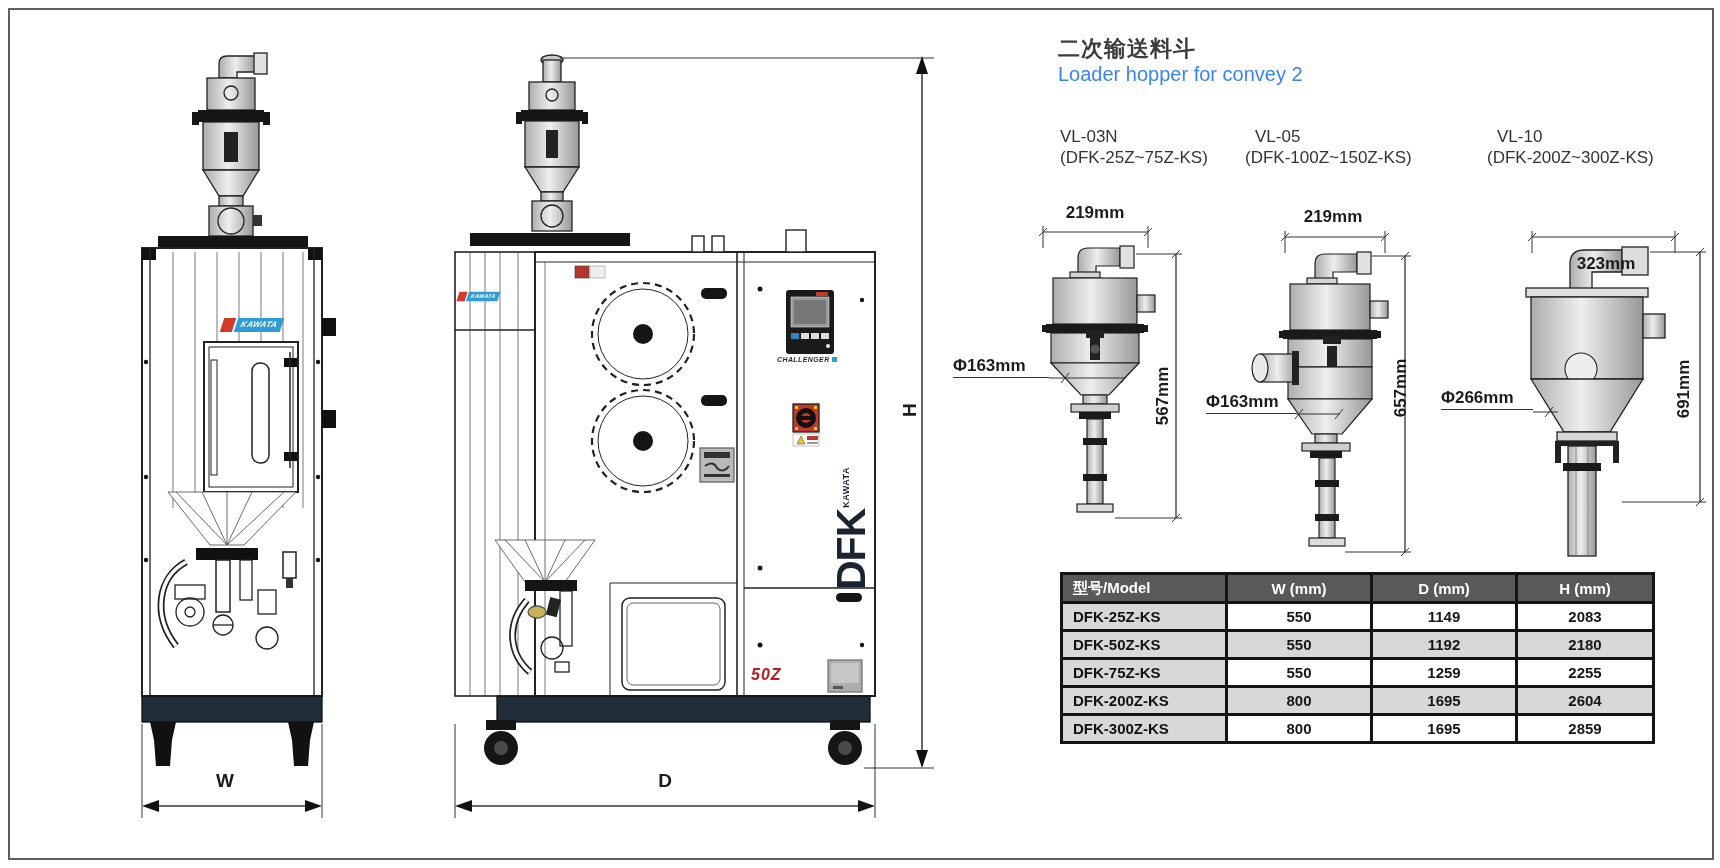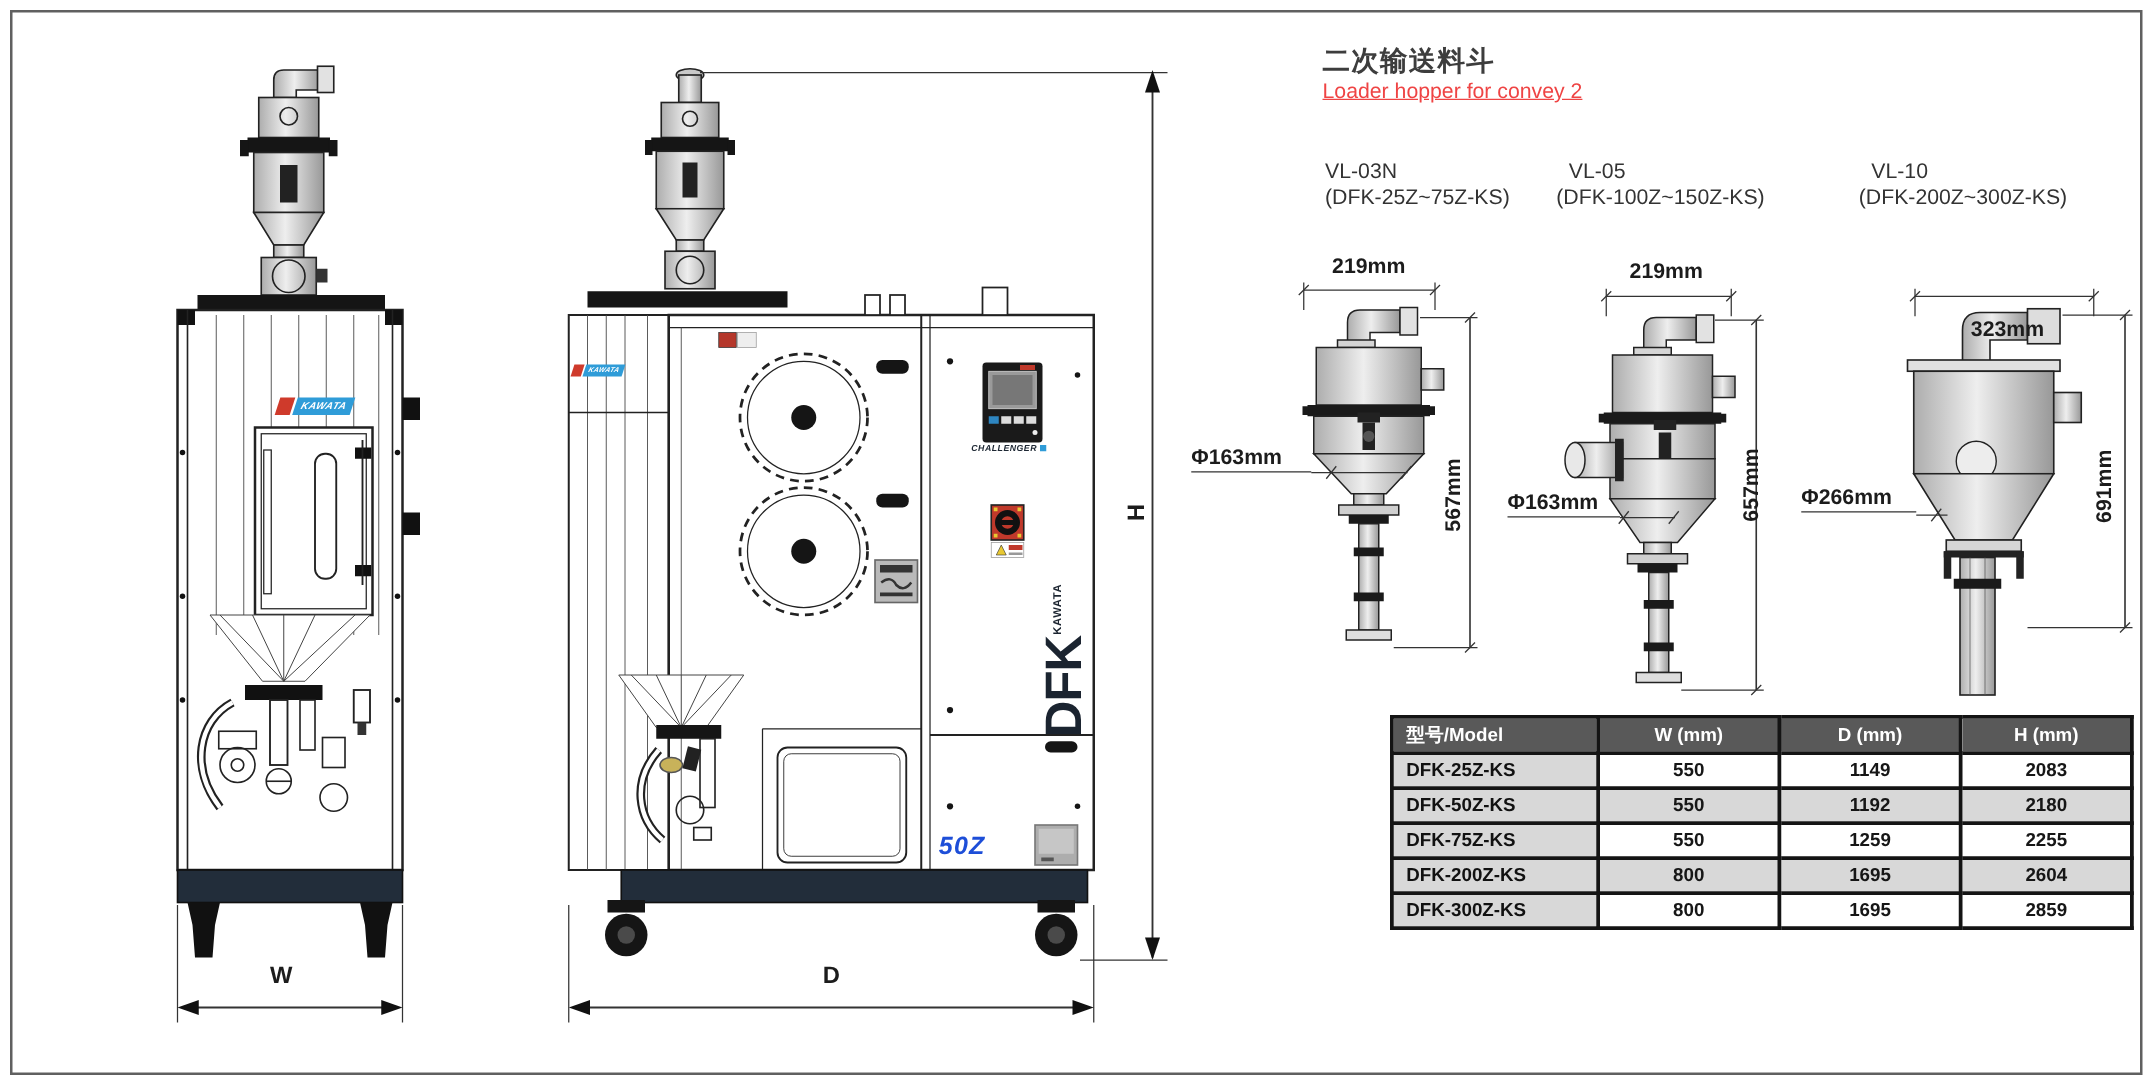--- a/index.html
+++ b/index.html
@@ -4,21 +4,21 @@
 <style>
   html,body{margin:0;padding:0;background:#e8e8e8;}
   #page{position:relative;width:1720px;height:868px;background:#ffffff;overflow:hidden;
         font-family:"Liberation Sans",sans-serif;color:#2e2e2e;}
   #frame{position:absolute;left:8px;top:8px;width:1702px;height:848px;border:2px solid #606060;pointer-events:none;}
   .abs{position:absolute;}
   svg{display:block;}
 
   
   .title-zh{font-size:22px;font-weight:600;color:#3d3d3d;letter-spacing:1px;}
-  .title-en{font-size:17px;font-weight:400;color:#ef4444;text-decoration:underline;}
+  .title-en{font-size:20px;font-weight:400;color:#3b82f6;}
   .vl-block{font-size:17px;line-height:21px;color:#333;font-weight:500;white-space:nowrap;}
   .dimlabel{font-size:17px;font-weight:600;color:#1c1c1c;white-space:nowrap;}
   .dim-center{text-align:center;}
   .underlined{border-bottom:1.5px solid #333;padding-bottom:1px;}
   .rot{transform:rotate(-90deg);transform-origin:center center;}
   .wdh{font-size:19px;font-weight:600;color:#1c1c1c;text-align:center;}
 
   
   .kawata-logo{display:flex;align-items:center;height:15px;}
   .k-red{width:12px;height:14px;background:#cf3a2b;transform:skewX(-18deg);margin-right:2px;}
@@ -26,21 +26,21 @@
           color:#fff;font-size:8px;font-weight:800;font-style:italic;text-align:center;line-height:14px;letter-spacing:.5px;}
   .mini{transform:scale(.68);transform-origin:left top;}
 
   .challenger{font-size:7px;font-weight:800;font-style:italic;color:#1d2733;letter-spacing:.4px;white-space:nowrap;}
   .blue-sq{display:inline-block;width:5px;height:5px;background:#2f9cd8;margin-left:2px;}
 
   .dfk-wrap{width:124px;height:48px;line-height:48px;transform:rotate(-90deg);transform-origin:center center;
             color:#1b2430;font-weight:700;white-space:nowrap;}
   .dfk-main{font-size:41px;letter-spacing:-1px;}
   .dfk-suffix{font-size:9px;font-weight:800;position:relative;top:-16px;left:1px;letter-spacing:.5px;}
-  .size-label{font-size:20px;font-weight:800;font-style:italic;color:#1d4ed8;letter-spacing:1px;}
+  .size-label{font-size:16px;font-weight:800;font-style:italic;color:#b91c1c;letter-spacing:1px;}
 
   
   table.spec{border-collapse:collapse;table-layout:fixed;background:#fff;}
   table.spec th,table.spec td{border:3px solid #141414;font-family:"Liberation Sans",sans-serif;
       font-size:15px;text-align:center;padding:0;height:25px;overflow:hidden;}
   table.spec th{background:#595959;color:#ffffff;font-weight:700;height:26px;}
   table.spec th.c-model,table.spec td.c-model{text-align:left;padding-left:10px;}
   table.spec td.c-model{background:#d8d8d8;font-weight:700;color:#111;}
   table.spec td{font-weight:700;color:#161616;}
   table.spec tr.alt td{background:#d8d8d8;}
@@ -487,21 +487,21 @@
   <div class="abs dimlabel dim-center" style="left:1556px;top:207px;width:100px;margin-top:47px;">323mm</div>
 
   <div class="abs dimlabel underlined" style="left:953px;top:356px;width:96px;">Φ163mm</div>
   <div class="abs dimlabel underlined" style="left:1206px;top:392px;width:90px;">Φ163mm</div>
   <div class="abs dimlabel underlined" style="left:1441px;top:388px;width:92px;">Φ266mm</div>
 
   <div class="abs dimlabel dim-center rot" style="left:1118px;top:386px;width:90px;">567mm</div>
   <div class="abs dimlabel dim-center rot" style="left:1356px;top:378px;width:90px;">657mm</div>
   <div class="abs dimlabel dim-center rot" style="left:1639px;top:379px;width:90px;">691mm</div>
 
-  <table class="spec abs" style="left:1112px;top:572px;border-radius:10px;">
+  <table class="spec abs" style="left:1060px;top:572px;border-radius:10px;">
     <colgroup>
         <col style="width:165px">
         <col style="width:145px">
         <col style="width:145px">
         <col style="width:137px">
       </colgroup>
     <thead>
       <tr>
         <th class="c-model">型号/Model</th>
         <th>W (mm)</th>

